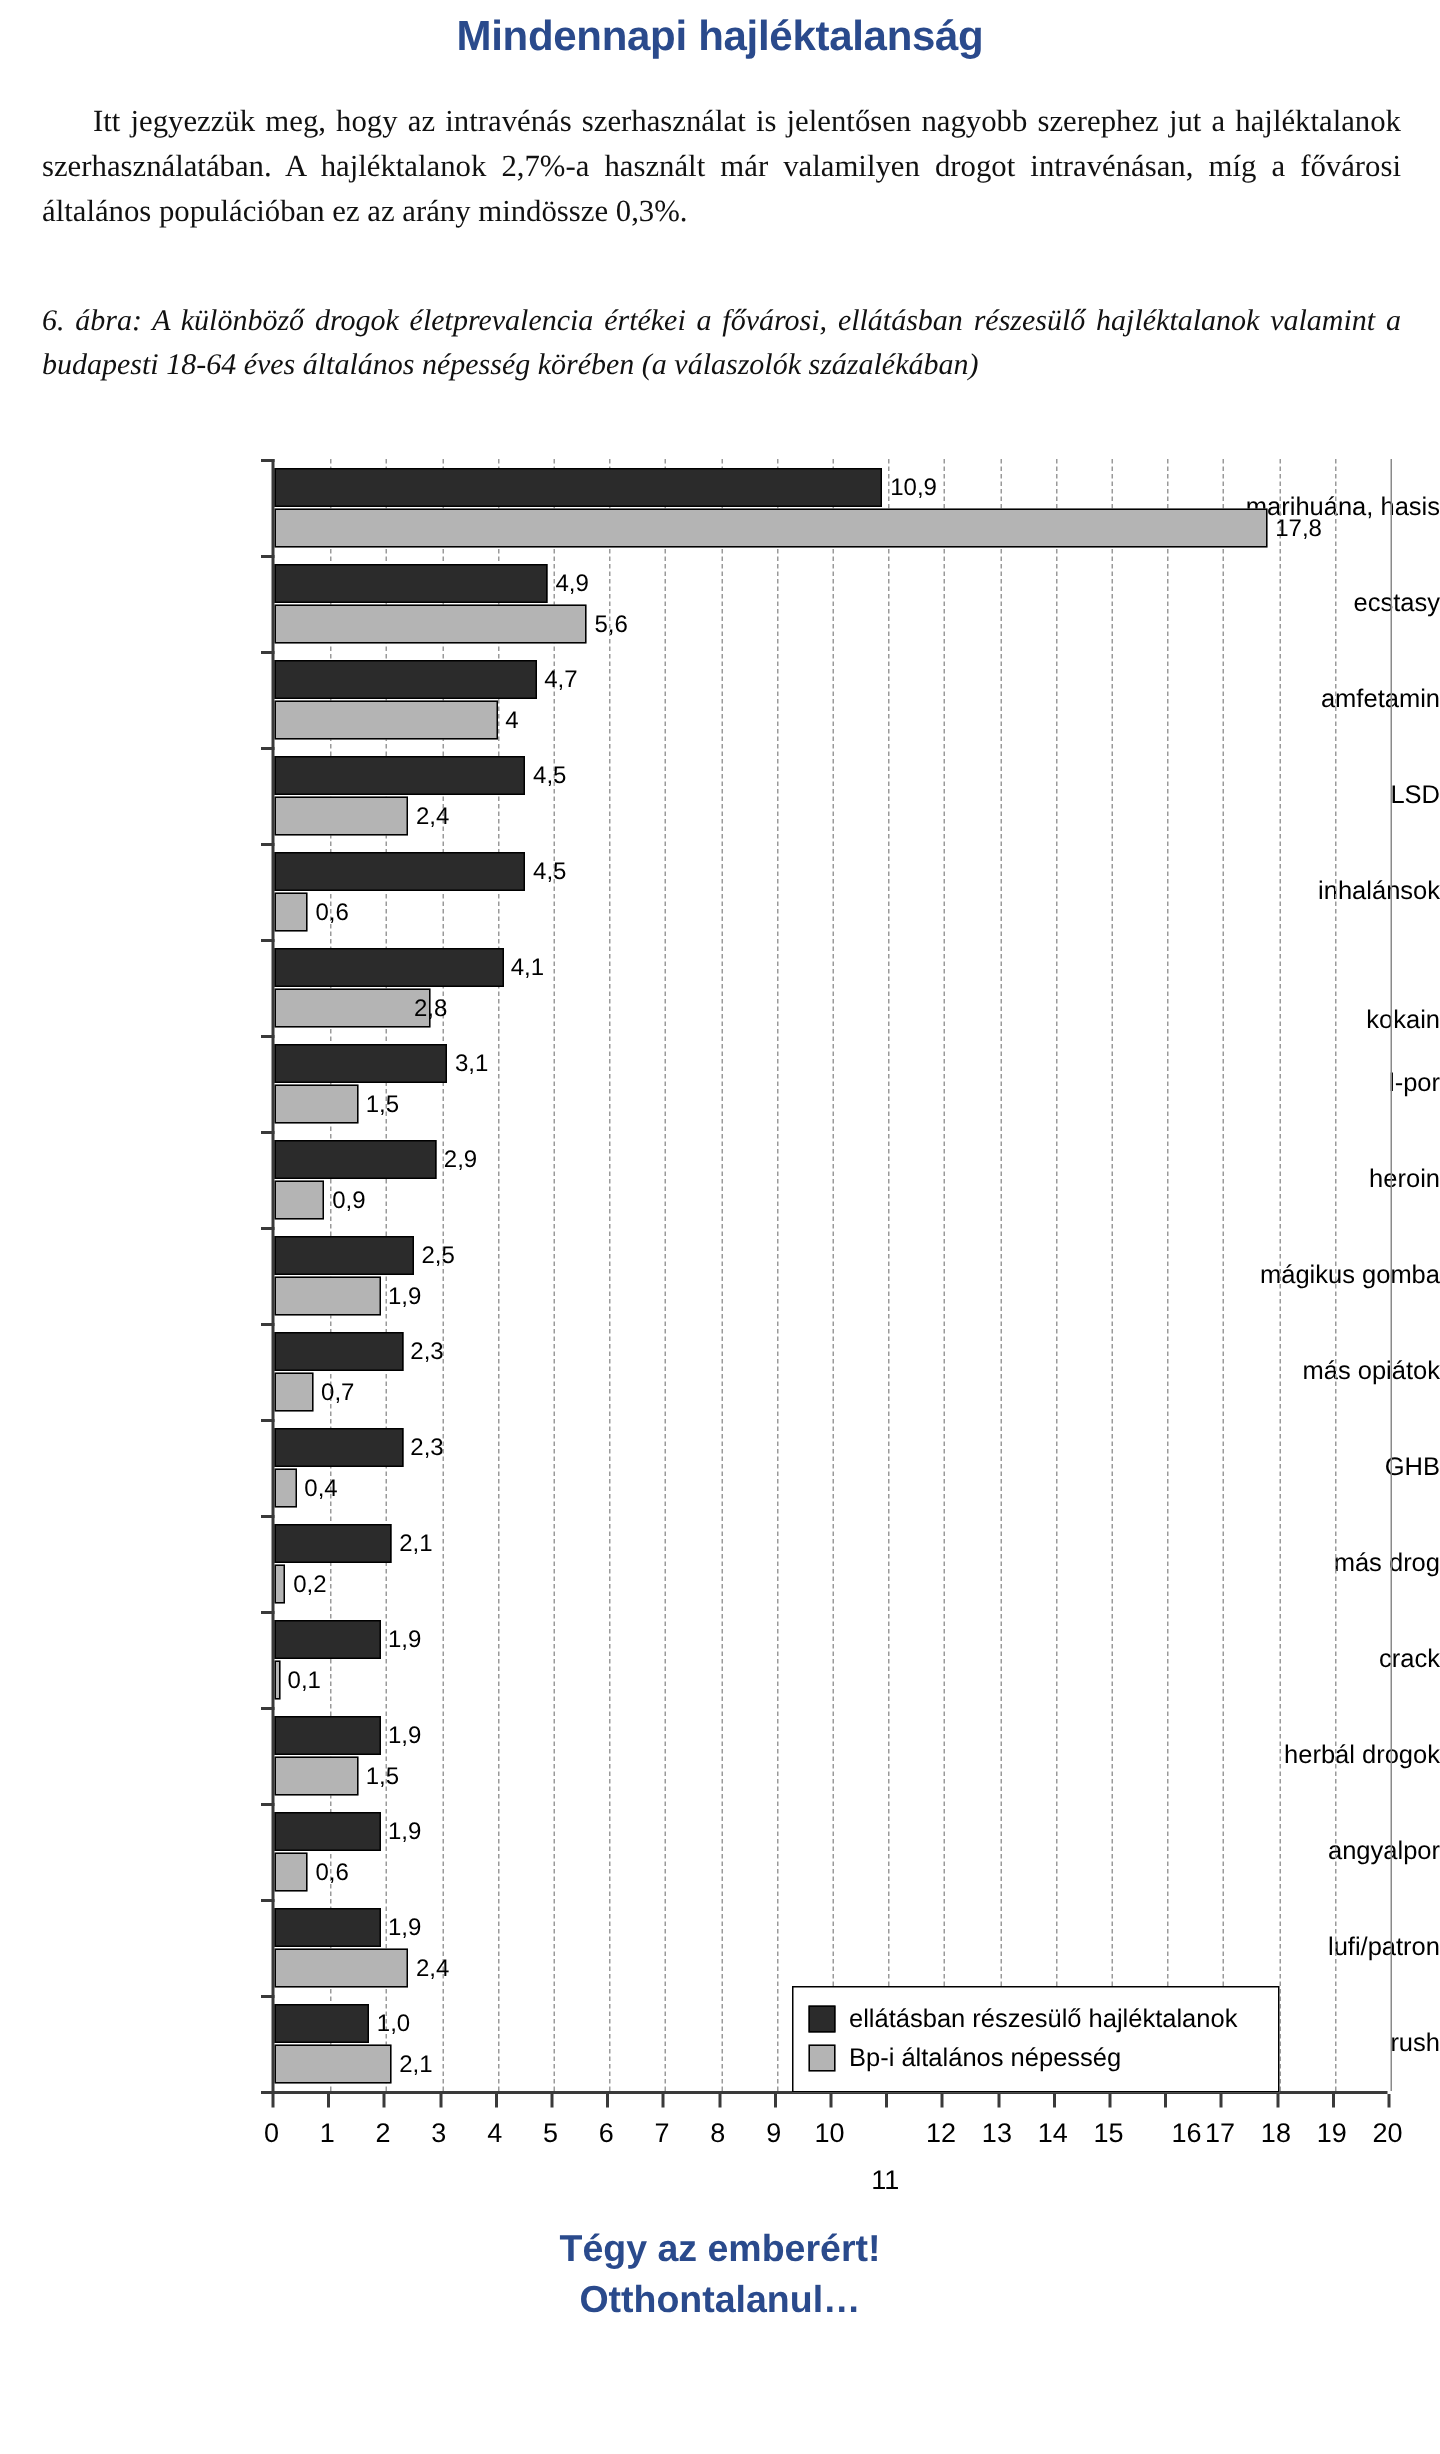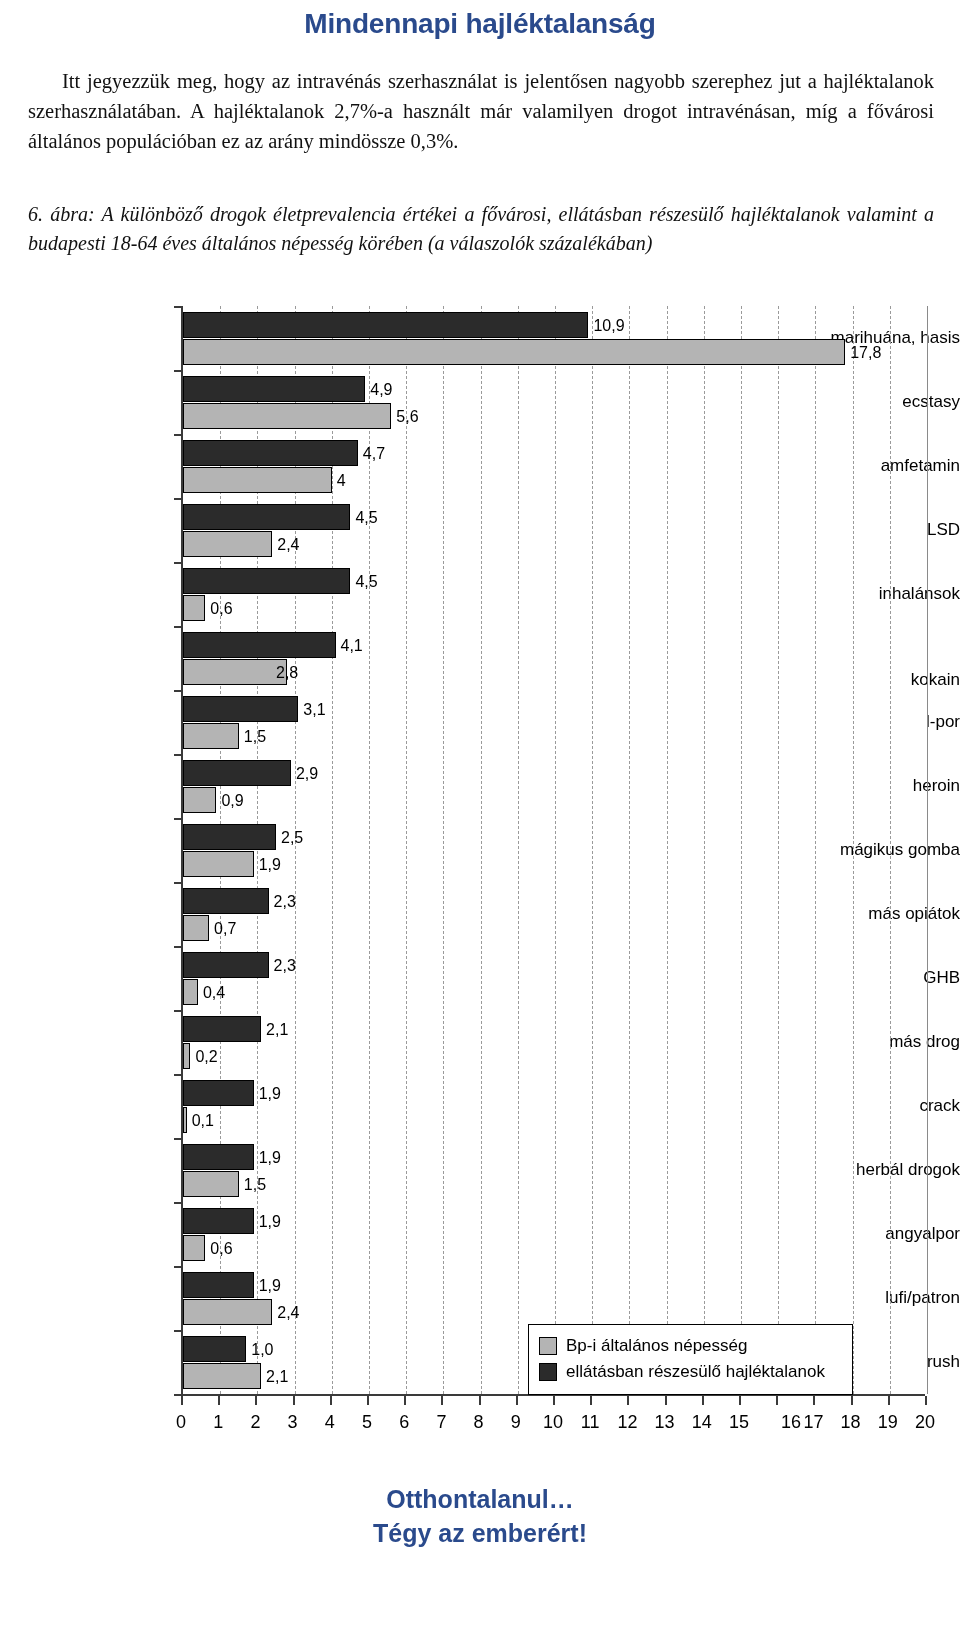--- a/index.html
+++ b/index.html
@@ -395,21 +395,21 @@
       <div class="xlabel" style="left: 223.2px;">6</div>
       <div class="xtick" style="left: 260.4px;"></div>
       <div class="xlabel" style="left: 260.4px;">7</div>
       <div class="xtick" style="left: 297.6px;"></div>
       <div class="xlabel" style="left: 297.6px;">8</div>
       <div class="xtick" style="left: 334.8px;"></div>
       <div class="xlabel" style="left: 334.8px;">9</div>
       <div class="xtick" style="left: 372px;"></div>
       <div class="xlabel" style="left: 372px;">10</div>
       <div class="xtick" style="left: 409.2px;"></div>
-      <div class="xlabel" style="left: 409.2px;">11</div>
+      <div class="xlabel" style="left: 409.2px; margin-top: 31px;">11</div>
       <div class="xtick" style="left: 446.4px;"></div>
       <div class="xlabel" style="left: 446.4px;">12</div>
       <div class="xtick" style="left: 483.6px;"></div>
       <div class="xlabel" style="left: 483.6px;">13</div>
       <div class="xtick" style="left: 520.8px;"></div>
       <div class="xlabel" style="left: 520.8px;">14</div>
       <div class="xtick" style="left: 558px;"></div>
       <div class="xlabel" style="left: 558px;">15</div>
       <div class="xtick" style="left: 595.2px;"></div>
       <div class="xlabel" style="left: 610px;">16</div>
@@ -418,27 +418,27 @@
       <div class="xtick" style="left: 669.6px;"></div>
       <div class="xlabel" style="left: 669.6px;">18</div>
       <div class="xtick" style="left: 706.8px;"></div>
       <div class="xlabel" style="left: 706.8px;">19</div>
       <div class="xtick" style="left: 744px;"></div>
       <div class="xlabel" style="left: 744px;">20</div>
     </div>
 
   <div id="legend">
     <div class="legend-row">
+      <span class="swatch dark"></span>
+      <span class="legend-text">ellátásban részesülő hajléktalanok</span>
+    </div>
+    <div class="legend-row">
       <span class="swatch light"></span>
       <span class="legend-text">Bp-i általános népesség</span>
     </div>
-    <div class="legend-row">
-      <span class="swatch dark"></span>
-      <span class="legend-text">ellátásban részesülő hajléktalanok</span>
-    </div>
   </div>
 
 </div>
 
 <div id="footer">
+  <div id="footer-line2">Tégy az emberért!</div>
   <div id="footer-line1">Otthontalanul…</div>
-  <div id="footer-line2">Tégy az emberért!</div>
 </div>
 
 </body></html>

